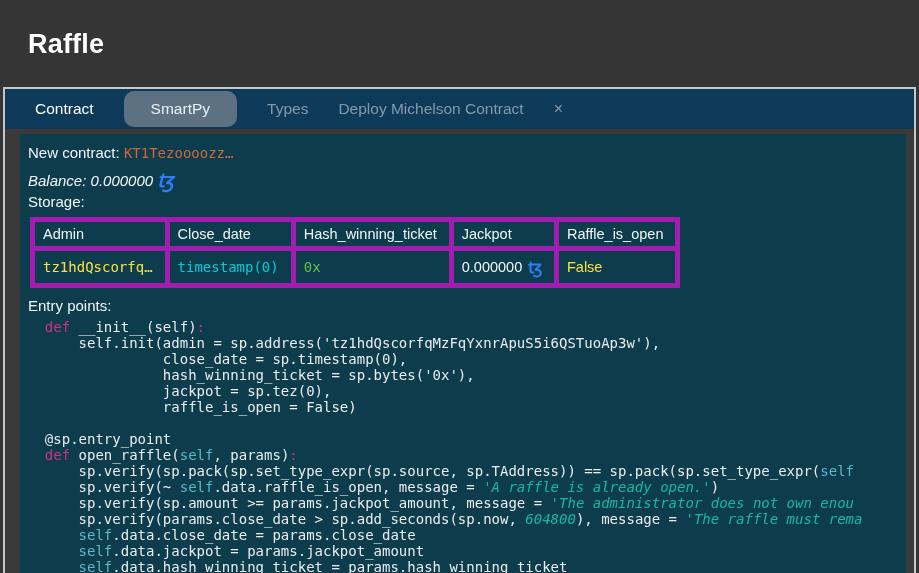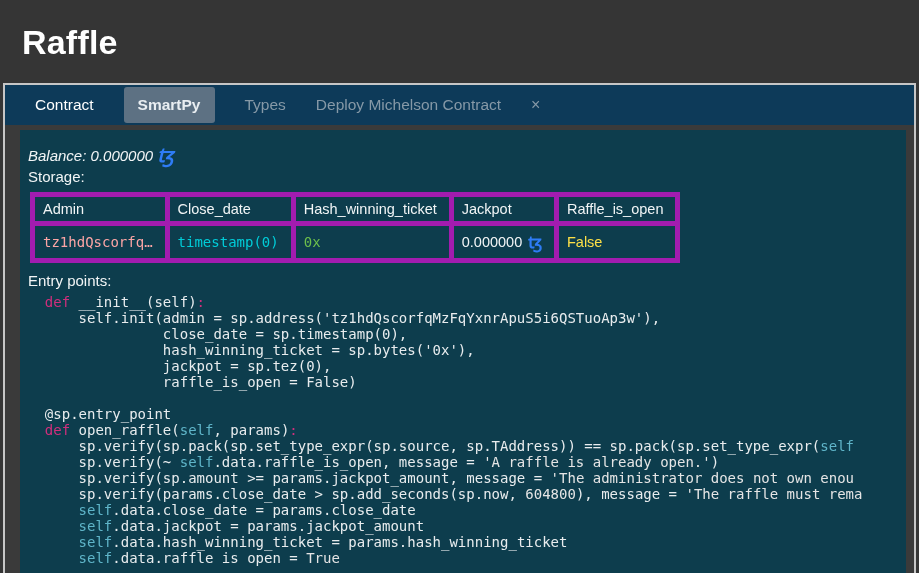--- a/index.html
+++ b/index.html
@@ -4,24 +4,24 @@
 <style>
   * { box-sizing: border-box; }
   html, body {
     margin: 0; padding: 0;
     width: 919px; height: 573px;
     background: #353535;
     overflow: hidden;
     font-family: "Liberation Sans", sans-serif;
   }
   .page-title {
-    margin: 10px;
+    margin: 16px;
     padding: 13px 12px 11px 12px;
     color: #ffffff;
-    font-size: 34px;
+    font-size: 27px;
     font-weight: bold;
     letter-spacing: 0.2px;
   }
   .frame {
     margin: 0 3px;
     border: 2px solid #c6c6c6;
     height: 530px; 
     background: #3a3a3a;
   }
   .tab-bar {
@@ -35,23 +35,22 @@
   .tab {
     font-size: 15.5px;
     color: #8699a7;
     cursor: default;
     white-space: nowrap;
   }
   .tab-active-contract { color: #ffffff; }
   .tab-selected {
     background: #5d7183;
     color: #e9eef2;
-    border-radius: 3px;
-    padding: 9px 14px;
-    font-weight: bold;
+    border-radius: 10px;
+    padding: 9px 27px;
   }
   .tab-close {
     font-size: 16px;
     color: #8699a7;
     padding-left: 0px;
   }
   .output {
     margin: 5px 8px 0 15px;
     background: #0d3d4d;
     height: 446px;
@@ -80,39 +79,39 @@
     font-size: 14.5px;
   }
   table.storage th, table.storage td {
     border: 5px solid #a21caf;
     text-align: left;
     font-weight: normal;
     white-space: nowrap;
   }
   table.storage th { padding: 4px 12px 4px 8px; color: #f2f5f6; }
   table.storage td { padding: 8px 12px 8px 8px; }
-  .cell-address  { color: #fca5a5; font-family: "DejaVu Sans Mono", monospace; font-size: 14px; }
+  .cell-address  { color: #fde047; font-family: "DejaVu Sans Mono", monospace; font-size: 14px; }
   .cell-timestamp{ color: #00ccd8; font-family: "DejaVu Sans Mono", monospace; font-size: 14px; }
   .cell-bytes    { color: #6dbf4b; font-family: "DejaVu Sans Mono", monospace; font-size: 14px; }
   .cell-tez      { color: #f2f5f6; }
   .cell-plain    { color: #fde047; }
   .entry-label { margin-top: 7px; padding: 2px 0; }
   .code {
     font-family: "DejaVu Sans Mono", monospace;
     font-size: 14px;
     line-height: 16px;
     white-space: pre;
     margin-top: 3px;
     overflow: hidden;
   }
   .code-line { height: 16px; }
   .tok-w { color: #e8ecee; }
   .tok-k { color: #d02f7c; }
   .tok-s { color: #5fb5c9; }
-  .tok-r { color: #e5e5e5; }
+  .tok-r { color: #14b8a6; font-style: italic; }
   .hscrollbar {
     height: 17px;
     background: #ffffff;
     position: relative;
   }
   .hscrollbar-thumb {
     position: absolute;
     left: 15px;
     top: 2px;
     width: 510px;
@@ -131,20 +130,24 @@
   <div class="tab-bar">
     <span class="tab tab-active-contract">Contract</span>
     <span class="tab tab-selected">SmartPy</span>
     <span class="tab">Types</span>
     <span class="tab">Deploy Michelson Contract</span>
     <span class="tab tab-close">×</span>
   </div>
 
   <div class="output">
 
+    <div class="out-line">
+      <span>New contract:</span>
+      <span class="mono addr-orange">KT1Tezoooozz…</span>
+    </div>
 
     <div class="out-line balance-line">
       <span>Balance:</span>
       <span>0.000000</span><span class="tez-glyph">ꜩ</span>
     </div>
 
     <div class="out-line">Storage:</div>
 
     <table class="storage">
       <thead>

